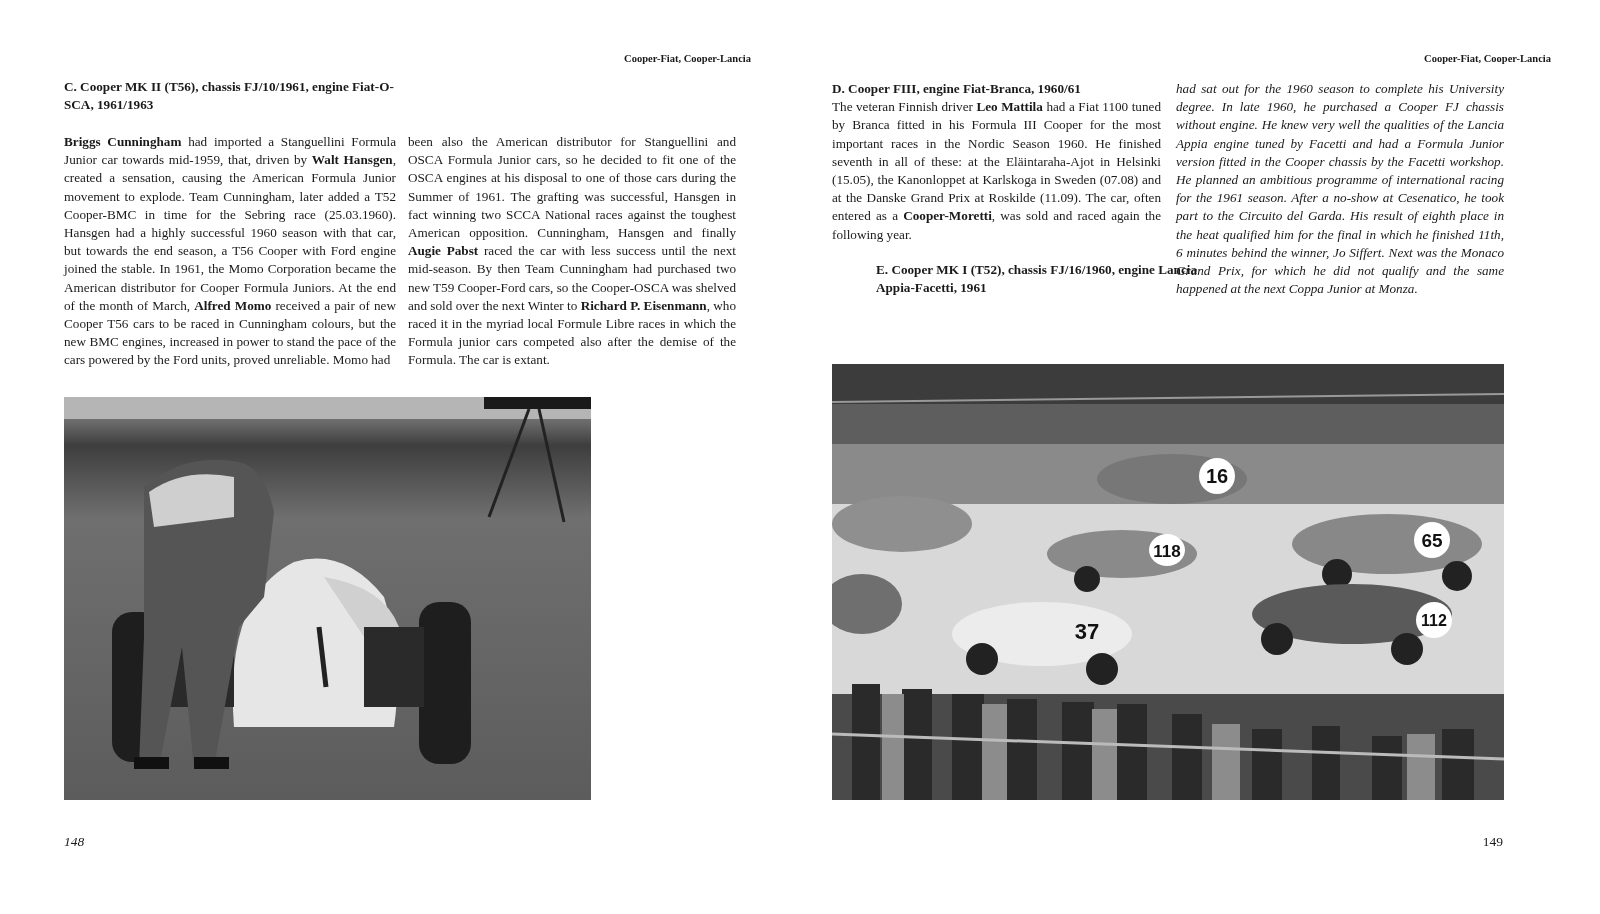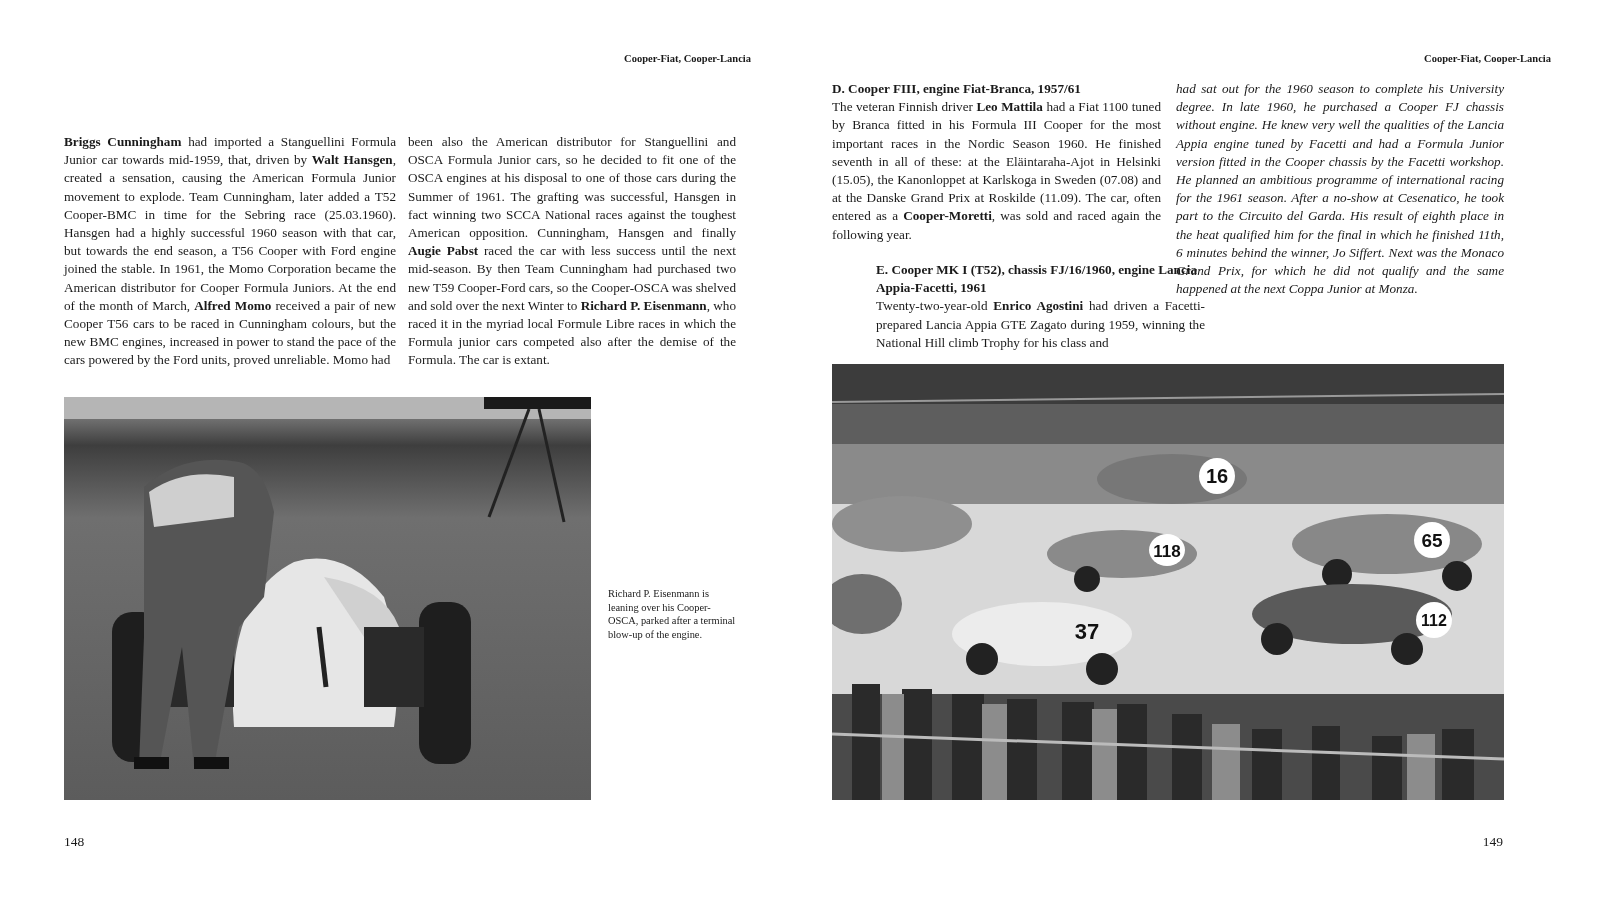--- a/index.html
+++ b/index.html
@@ -28,20 +28,23 @@
   .caption p { margin: 0; }
   .folio { position: absolute; top: 834px; font-size: 13.5px; }
   svg { display: block; }
 </style>
 </head>
 <body>
 
 <div id="page-left" class="page">
   <div class="running-head">Cooper-Fiat, Cooper-Lancia</div>
 
+  <div class="col" style="left:64px; top:78px; width:340px;">
+    <p class="heading"><span>C. Cooper MK II (T56), chassis FJ/10/1961, engine Fiat-O-</span><br><span>SCA, 1961/1963</span></p>
+  </div>
 
   <div class="col" style="left:64px; top:133px; width:332px;">
     <p>
       <b>Briggs Cunningham</b><span> had imported a Stanguellini Formula Junior car towards mid-1959, that, driven by </span><b>Walt Hansgen</b><span>, created a sensation, causing the American Formula Junior movement to explode. Team Cunningham, later added a T52 Cooper-BMC in time for the Sebring race (25.03.1960). Hansgen had a highly successful 1960 season with that car, but towards the end season, a T56 Cooper with Ford engine joined the stable. In 1961, the Momo Corporation became the American distributor for Cooper Formula Juniors. At the end of the month of March, </span><b>Alfred Momo</b><span> received a pair of new Cooper T56 cars to be raced in Cunningham colours, but the new BMC engines, increased in power to stand the pace of the cars powered by the Ford units, proved unreliable. Momo had</span>
     </p>
   </div>
 
   <div class="col" style="left:408px; top:133px; width:328px;">
     <p>
       <span>been also the American distributor for Stanguellini and OSCA Formula Junior cars, so he decided to fit one of the OSCA engines at his disposal to one of those cars during the Summer of 1961. The grafting was successful, Hansgen in fact winning two SCCA National races against the toughest American opposition. Cunningham, Hansgen and finally </span><b>Augie Pabst</b><span> raced the car with less success until the next mid-season. By then Team Cunningham had purchased two new T59 Cooper-Ford cars, so the Cooper-OSCA was shelved and sold over the next Winter to </span><b>Richard P. Eisenmann</b><span>, who raced it in the myriad local Formule Libre races in which the Formula junior cars competed also after the demise of the Formula. The car is extant.</span>
@@ -75,41 +78,37 @@
       <line x1="255" y1="230" x2="262" y2="290" stroke="#222" stroke-width="5"></line>
 
       <path d="M80 90 Q120 55 175 65 Q200 70 210 115 L200 200 L175 230 L150 370 L130 370 L118 250 L95 370 L75 370 L80 240 Z" fill="#555"></path>
       <path d="M85 95 Q120 70 170 80 L170 120 Q130 125 90 130 Z" fill="#cfcfcf"></path>
       <rect x="70" y="360" width="35" height="12" fill="#111"></rect>
       <rect x="130" y="360" width="35" height="12" fill="#111"></rect>
     </svg>
   </div>
 
   <div class="caption" style="left:608px; top:587px; width:130px;">
-    <p>Richard P. Eisenmann is leaning over his Cooper-OSCA, parked after a terminal blow-up of the engine.</p>
   </div>
 
-  <div class="folio" style="left:64px;">148</div>
+  <div class="folio" style="left:64px;font-style:italic;">148</div>
 </div>
 
 <div id="page-right" class="page">
   <div class="running-head">Cooper-Fiat, Cooper-Lancia</div>
 
   <div class="col" style="left:32px; top:80px; width:329px;">
-    <p class="heading">D. Cooper FIII, engine Fiat-Branca, 1957/61</p>
+    <p class="heading">D. Cooper FIII, engine Fiat-Branca, 1960/61</p>
     <p>
       <span>The veteran Finnish driver </span><b>Leo Mattila</b><span> had a Fiat 1100 tuned by Branca fitted in his Formula III Cooper for the most important races in the Nordic Season 1960. He finished seventh in all of these: at the Eläintaraha-Ajot in Helsinki (15.05), the Kanonloppet at Karlskoga in Sweden (07.08) and at the Danske Grand Prix at Roskilde (11.09). The car, often entered as a </span><b>Cooper-Moretti</b><span>, was sold and raced again the following year.</span>
     </p>
   </div>
 
   <div class="col" style="left:32px; top:261px; width:329px;margin-left:44px;">
     <p class="heading">E. Cooper MK I (T52), chassis FJ/16/1960, engine Lancia Appia-Facetti, 1961</p>
-    <p>
-      <span>Twenty-two-year-old </span><b>Enrico Agostini</b><span> had driven a Facetti-prepared Lancia Appia GTE Zagato during 1959, winning the National Hill climb Trophy for his class and</span>
-    </p>
   </div>
 
   <div class="col" style="left:376px; top:80px; width:328px;font-style:italic;">
     <p>had sat out for the 1960 season to complete his University degree. In late 1960, he purchased a Cooper FJ chassis without engine. He knew very well the qualities of the Lancia Appia engine tuned by Facetti and had a Formula Junior version fitted in the Cooper chassis by the Facetti workshop. He planned an ambitious programme of international racing for the 1961 season. After a no-show at Cesenatico, he took part to the Circuito del Garda. His result of eighth place in the heat qualified him for the final in which he finished 11th, 6 minutes behind the winner, Jo Siffert. Next was the Monaco Grand Prix, for which he did not qualify and the same happened at the next Coppa Junior at Monza.</p>
   </div>
 
   <div class="photo" style="left:32px; top:364px; width:672px; height:436px;">
     <svg width="672" height="436" viewBox="0 0 672 436">
       <rect width="672" height="436" fill="#c9c9c9"></rect>
       <rect x="0" y="0" width="672" height="80" fill="#5e5e5e"></rect>

